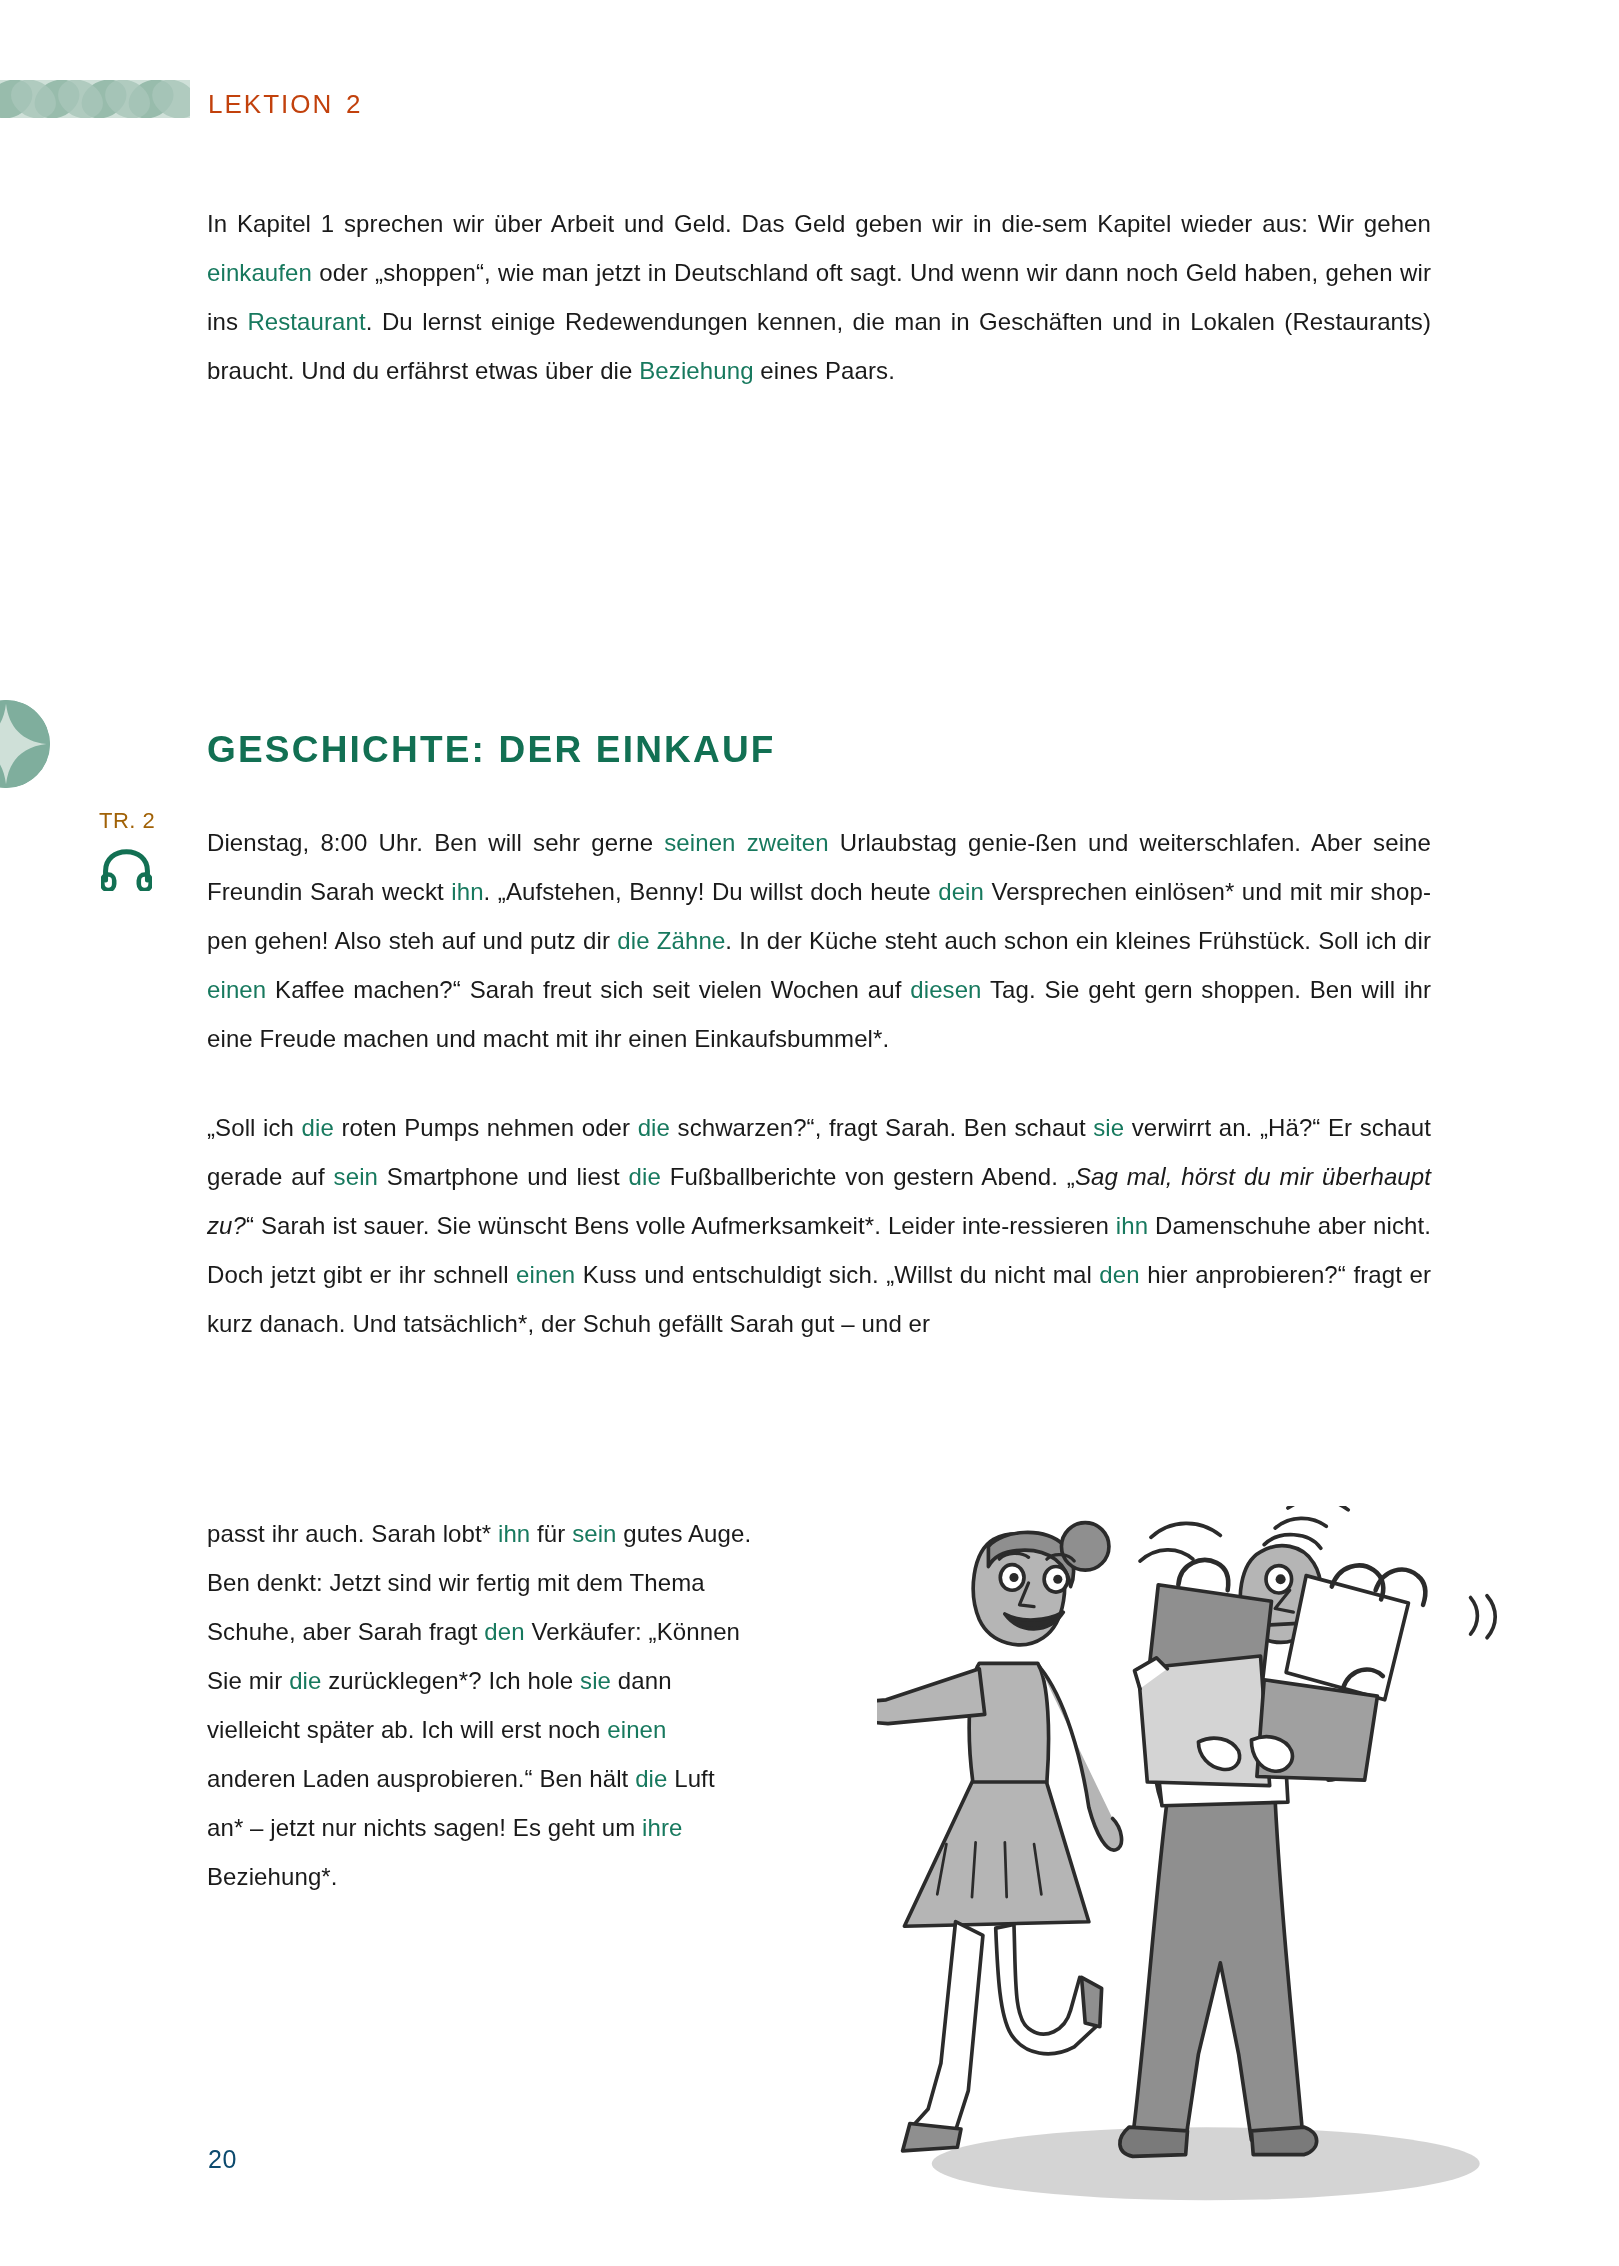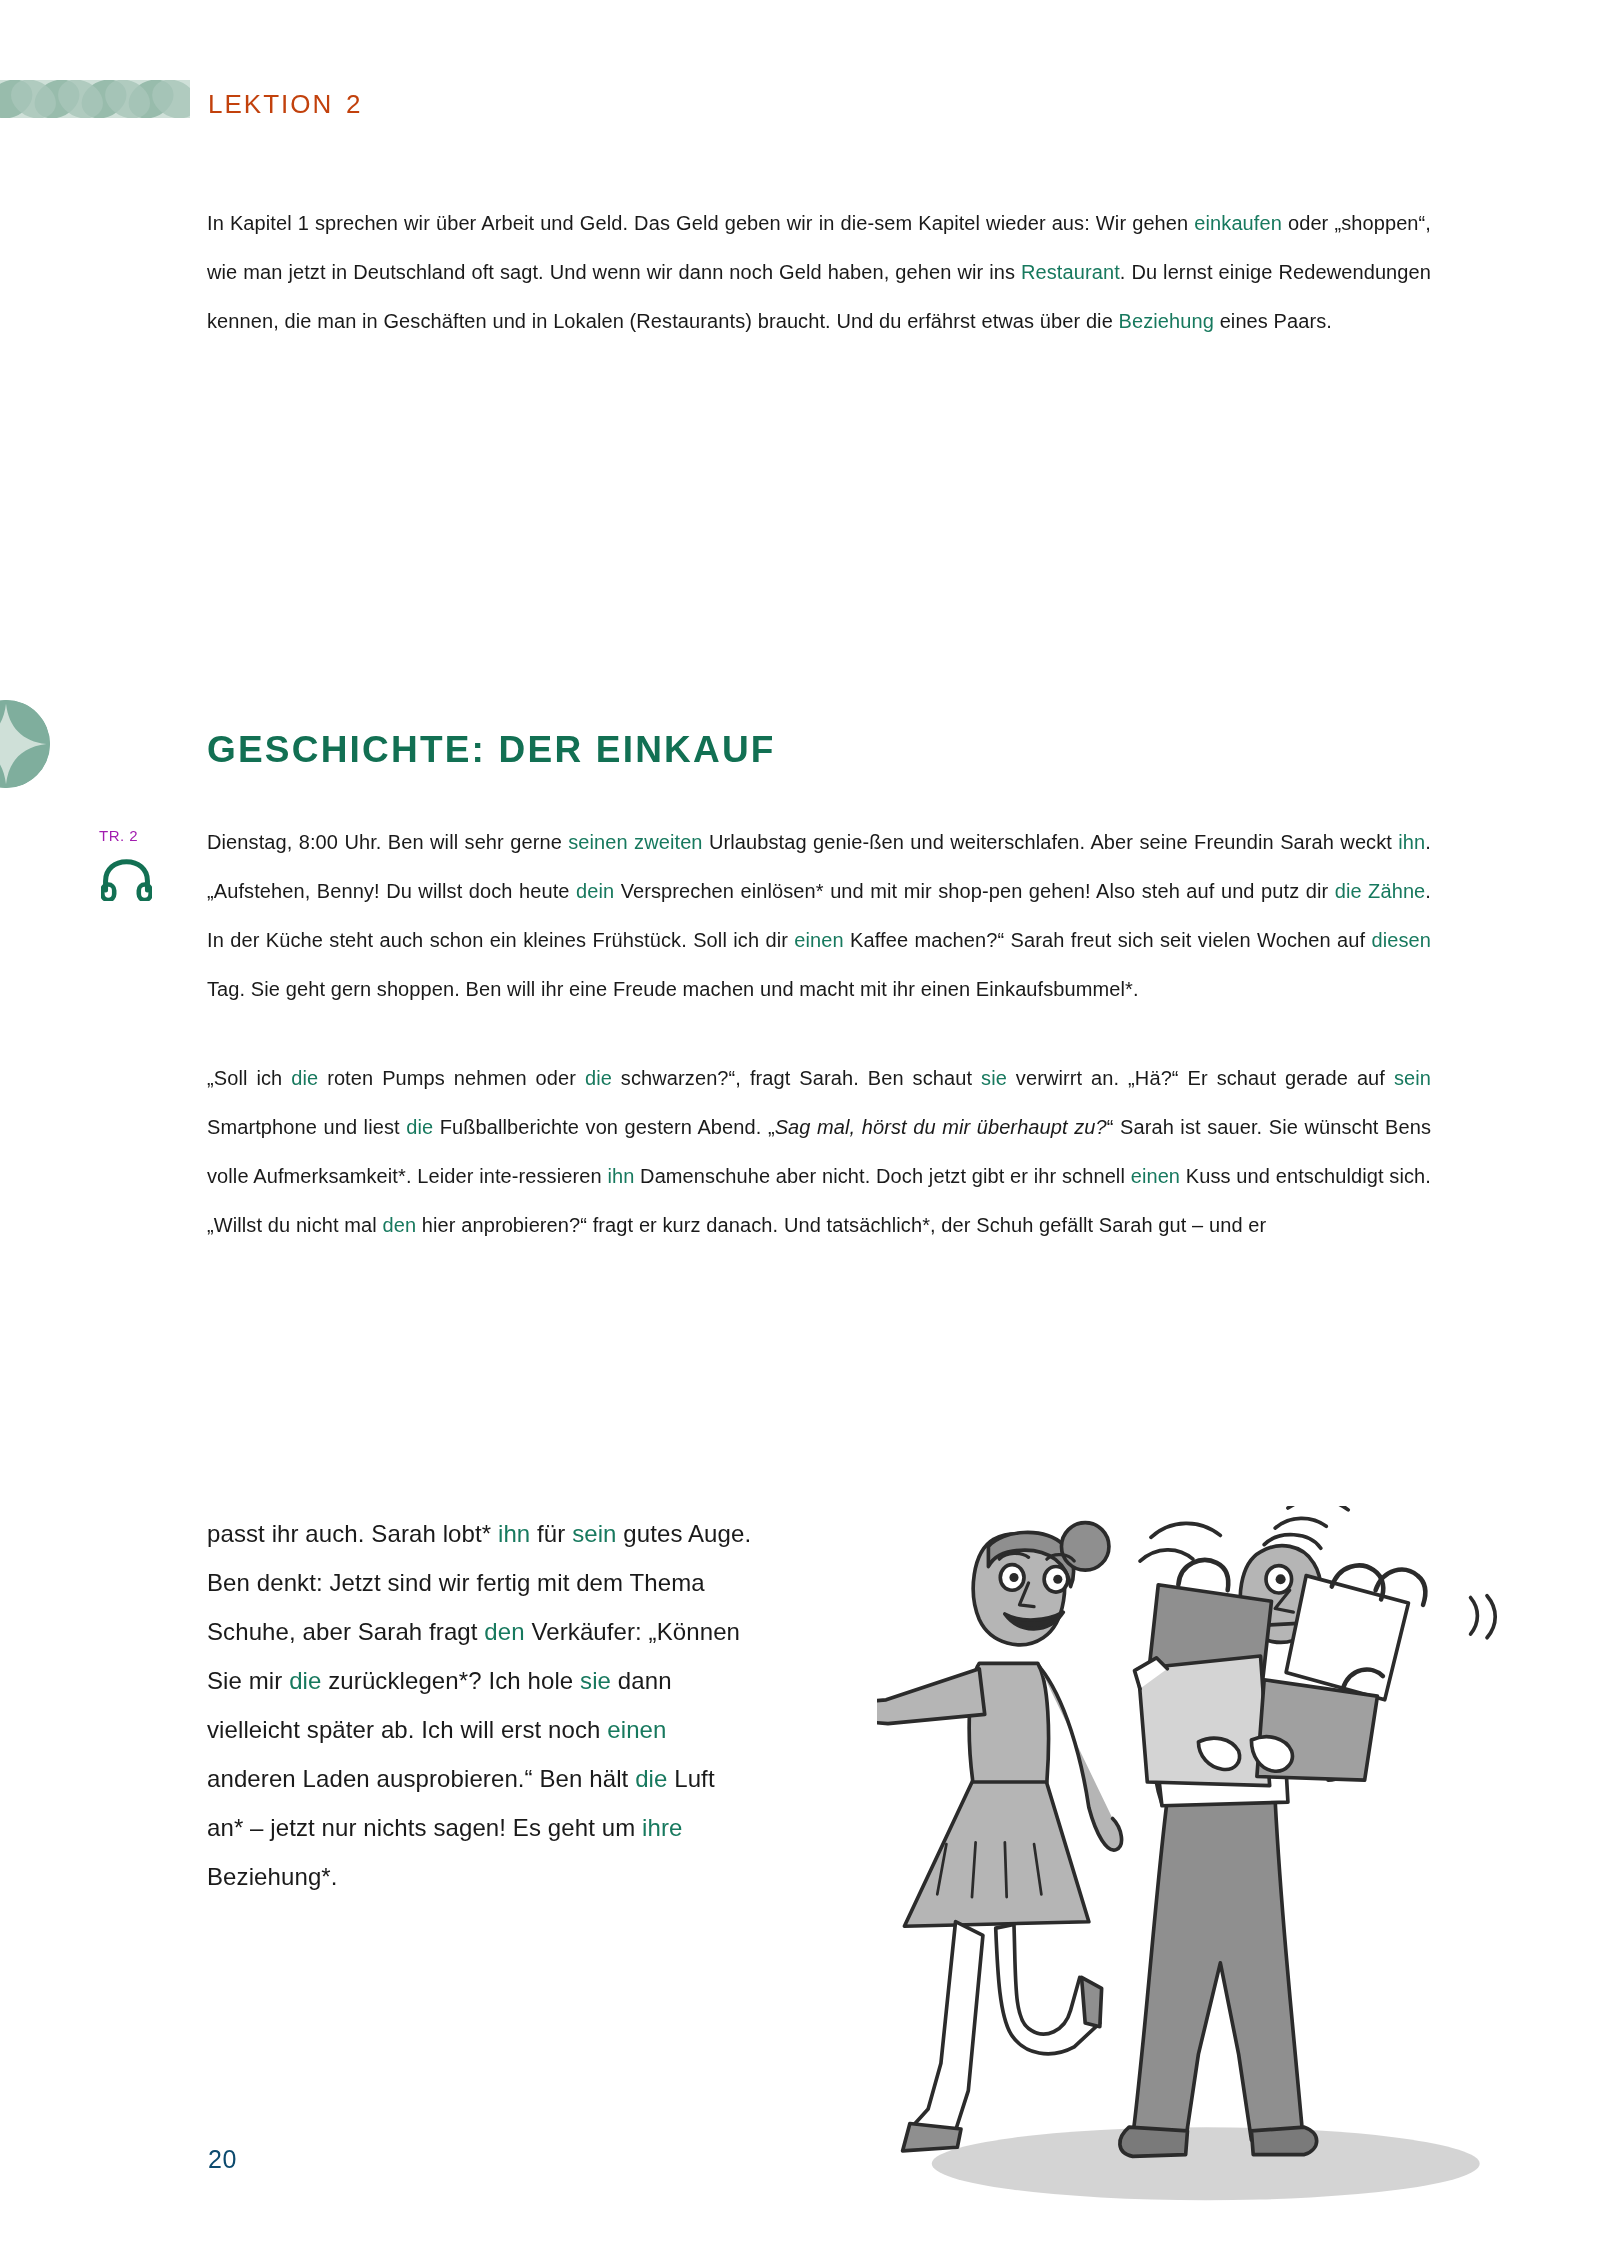--- a/index.html
+++ b/index.html
@@ -43,21 +43,21 @@
 
   
   .content {
     position: absolute;
     left: 207px;
     top: 199px;
     width: 1224px;
   }
   p.body-text {
     margin: 0;
-    font-size: 20px;
+    font-size: 24px;
     line-height: 49px;
     color: #1a1a1a;
     text-align: justify;
     font-weight: 400;
     letter-spacing: 0.1px;
     hyphens: manual;
   }
   .g { color: #17795e; }
   .it { font-style: italic; }
 
@@ -96,25 +96,24 @@
 
   
   .track-marker {
     position: absolute;
     left: 99px;
     top: 808px;
     width: 101px;
     text-align: left;
   }
   .track-label {
-    font-size: 15px;
-    color: #a21caf;
+    font-size: 22px;
+    color: #a16207;
     letter-spacing: 0.5px;
     white-space: nowrap;
-    margin-top: 19px;
   }
   .headphone-icon {
     margin-top: 14.6px;
     margin-left: 1.8px;
   }
   .headphone-icon svg { display: block; }
 
   
   .story {
     position: absolute;

